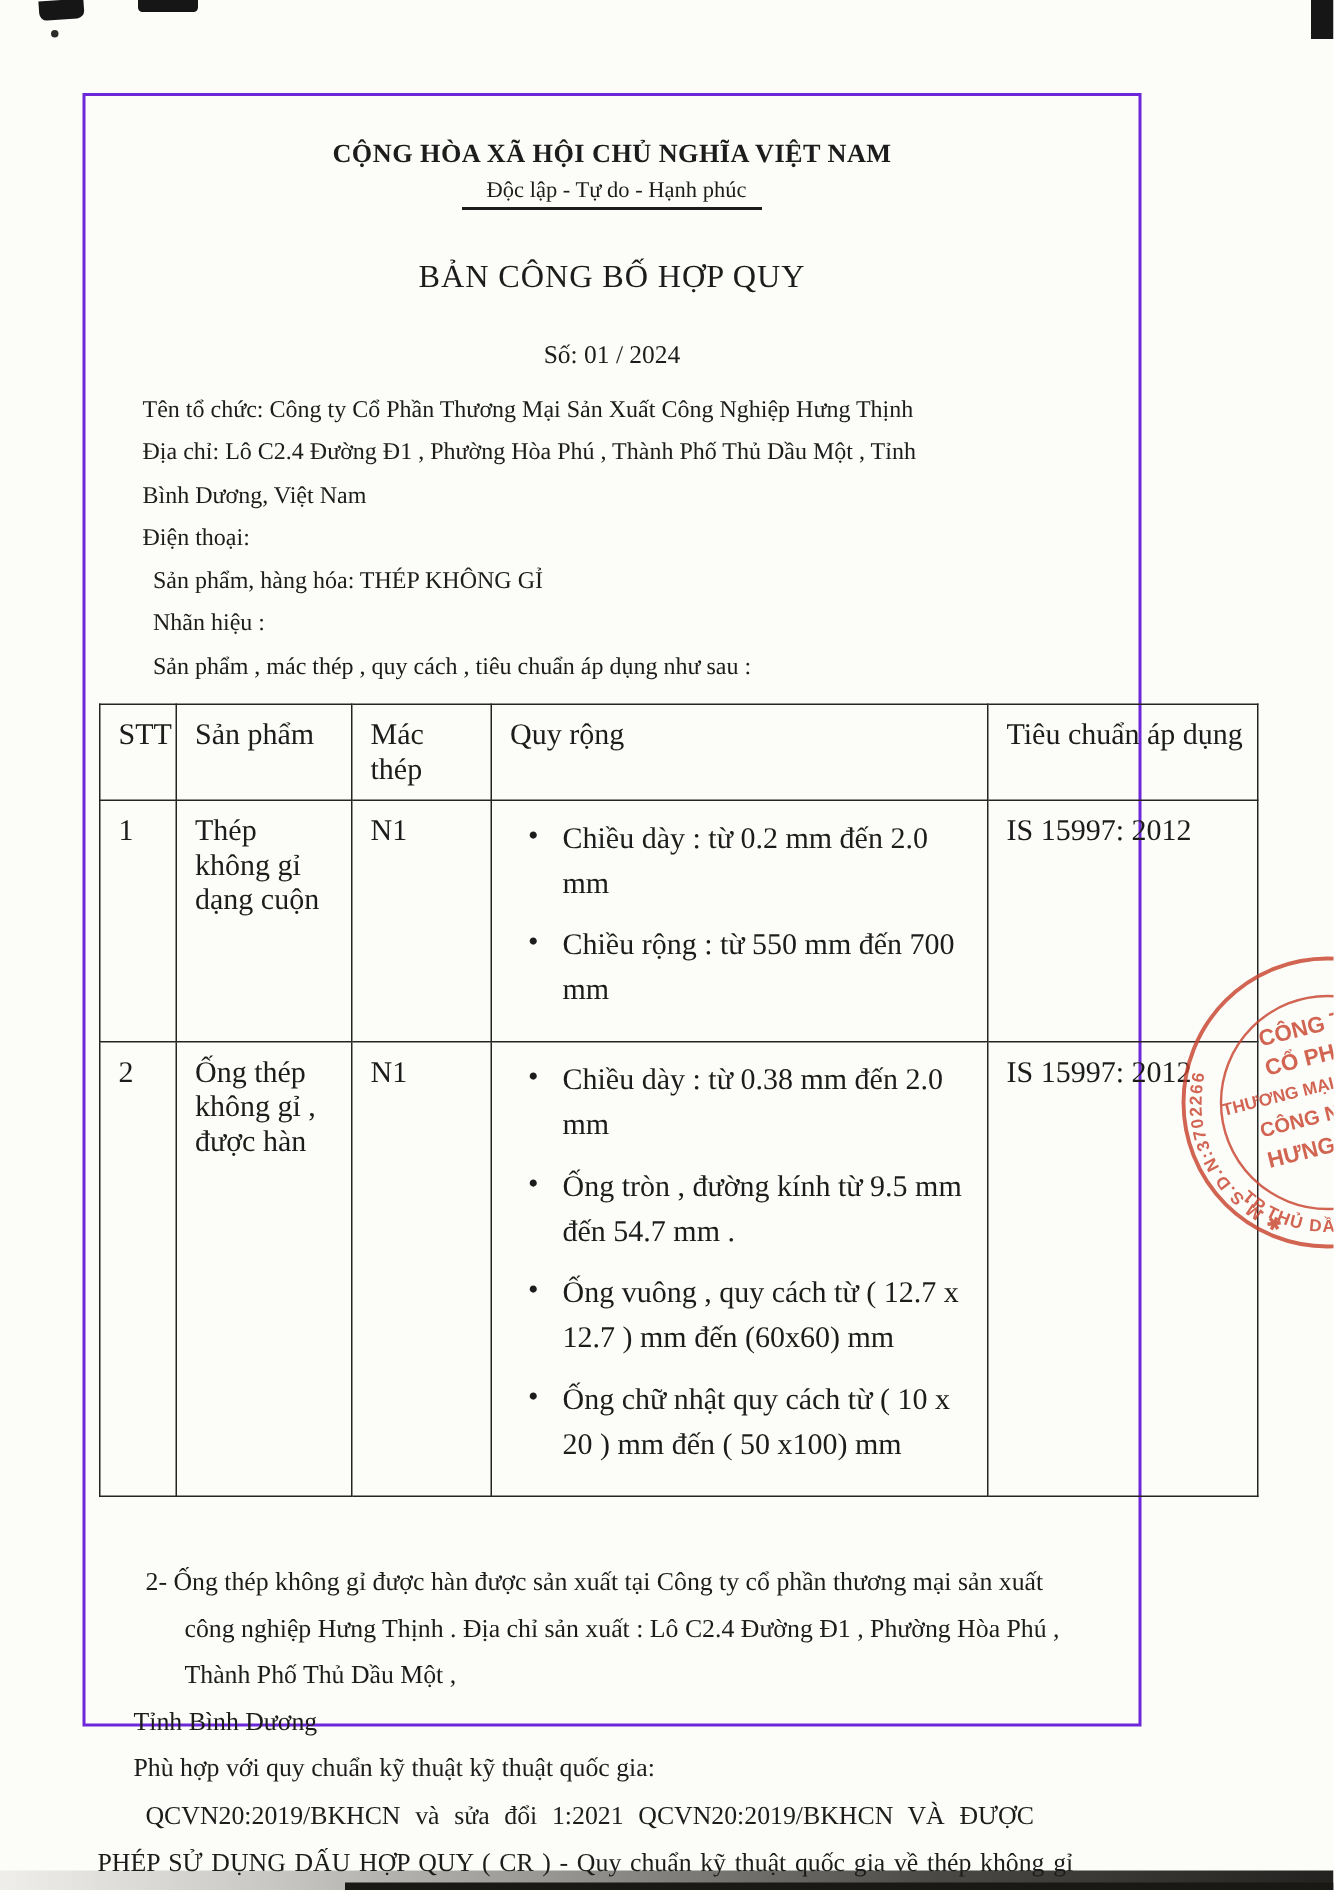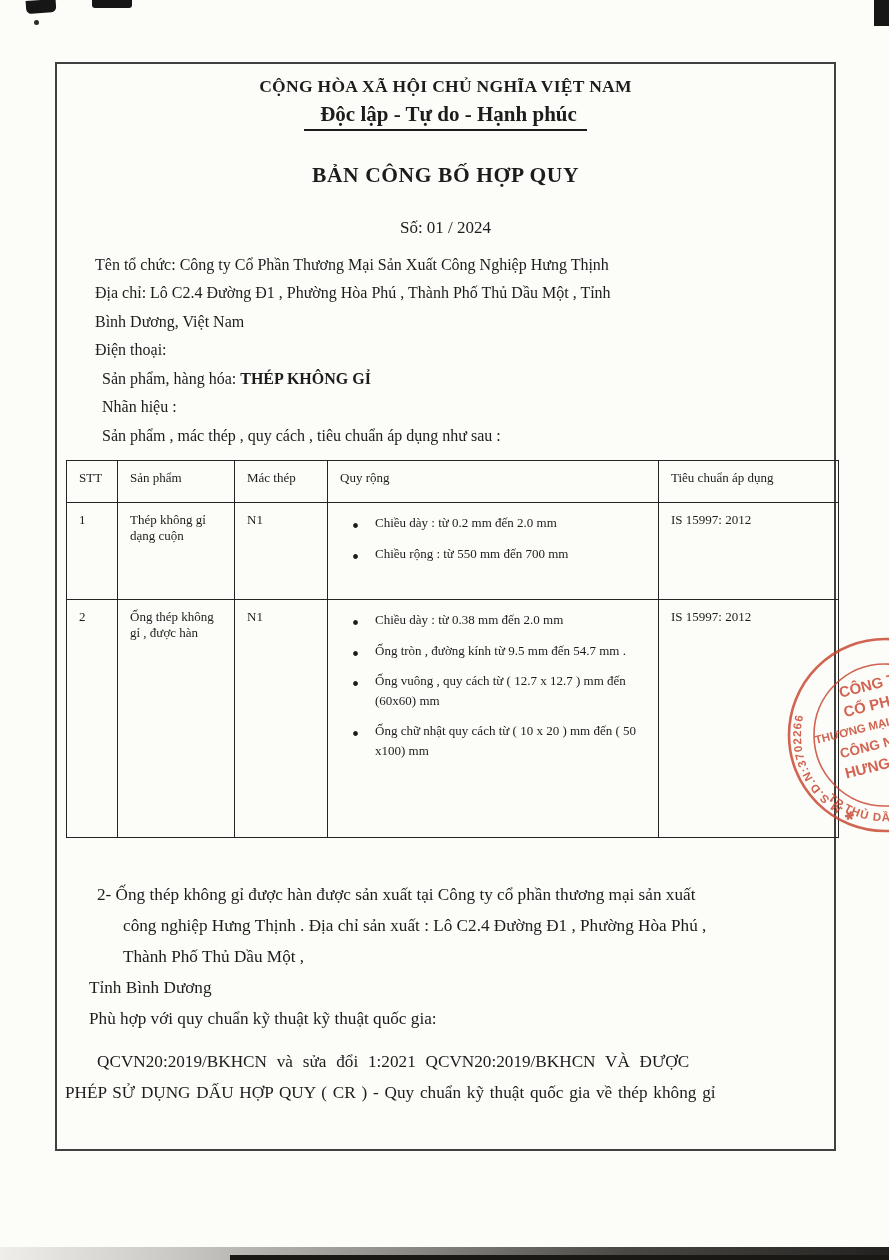--- a/index.html
+++ b/index.html
@@ -20,44 +20,44 @@
   .art3 { right:0; top:0; width:15px; height:26px; }
   .art4 { left:34px; top:20px; width:5px; height:5px; border-radius:50%; background:#2b2b2b; }
   .scan-bottom {
     position:absolute; left:0; bottom:0; width:100%; height:13px;
     background:linear-gradient(90deg,#efeeea 0%,#c9c8c4 20%,#8e8d89 45%,#4a4945 70%,#232220 100%);
   }
   .scan-bottom-line { position:absolute; left:230px; bottom:0; width:659px; height:5px; background:#191815; }
 
   
   .frame {
-    position:absolute; left:55px; top:62px; width:781px; height:1089px;
-    border:2px solid #404040;
-    padding-top:12px;
+    position:absolute; left:55px; top:62px; width:706px; height:1089px;
+    border:2px solid #6d28d9;
+    padding-top:28px;
   }
 
   .nat-header { text-align:center; font-weight:bold; font-size:17.5px; letter-spacing:0.3px; }
   .motto { text-align:center; margin-top:5px; }
   .motto span {
-    display:inline-block; font-weight:bold; font-size:21px;
+    display:inline-block; font-weight:normal; font-size:15px;
     border-bottom:2px solid #1c1c1c; padding:0 10px 2px 16px;
   }
-  .doc-title { text-align:center; font-weight:bold; font-size:21.5px; letter-spacing:0.6px; margin-top:32px; }
+  .doc-title { text-align:center; font-weight:normal; font-size:21.5px; letter-spacing:0.6px; margin-top:32px; }
   .doc-number { text-align:center; font-size:17px; margin-top:30px; }
 
   .info { font-size:16px; line-height:1.78; margin:13px 22px 0 38px; }
   .info .line { white-space:nowrap; }
   .info .ind { padding-left:7px; }
-  .bold { font-weight:bold; }
+  .bold { font-weight:normal; }
 
   
   table.spec-table {
     border-collapse:collapse; table-layout:fixed;
     margin:10px 0 0 9px; width:772px;
-    font-size:13px;
+    font-size:20px;
   }
   .spec-table td, .spec-table th {
     border:1.5px solid #242424;
     vertical-align:top;
     text-align:left;
     font-weight:normal;
     padding:9px 8px 8px 12px;
   }
   .spec-table th { height:42px; }
   .col-stt { width:51px; }
@@ -75,21 +75,21 @@
   }
   ul.specs li::before {
     content:"•"; position:absolute; left:2px; top:-2px; font-size:20px;
   }
 
   
   .notes { margin:42px 28px 0 40px; font-size:17.2px; line-height:1.8; }
   .notes .nline { white-space:nowrap; }
   .notes .cont { margin-left:26px; }
   .notes .outd { margin-left:-8px; }
-  .notes .qcvn1 { word-spacing:5.5px; margin-top:12px; }
+  .notes .qcvn1 { word-spacing:5.5px; margin-top:1px; }
   .notes .qcvn2 { margin-left:-32px; word-spacing:1.5px; }
 
   
   .stamp { position:absolute; left:760px; top:610px; width:250px; height:250px; opacity:0.82; }
   .stamp text { fill:#c8432e; font-family:"Liberation Sans", sans-serif; font-weight:bold; }
 </style>
 </head>
 <body>
 
 <div class="art art1"></div>

